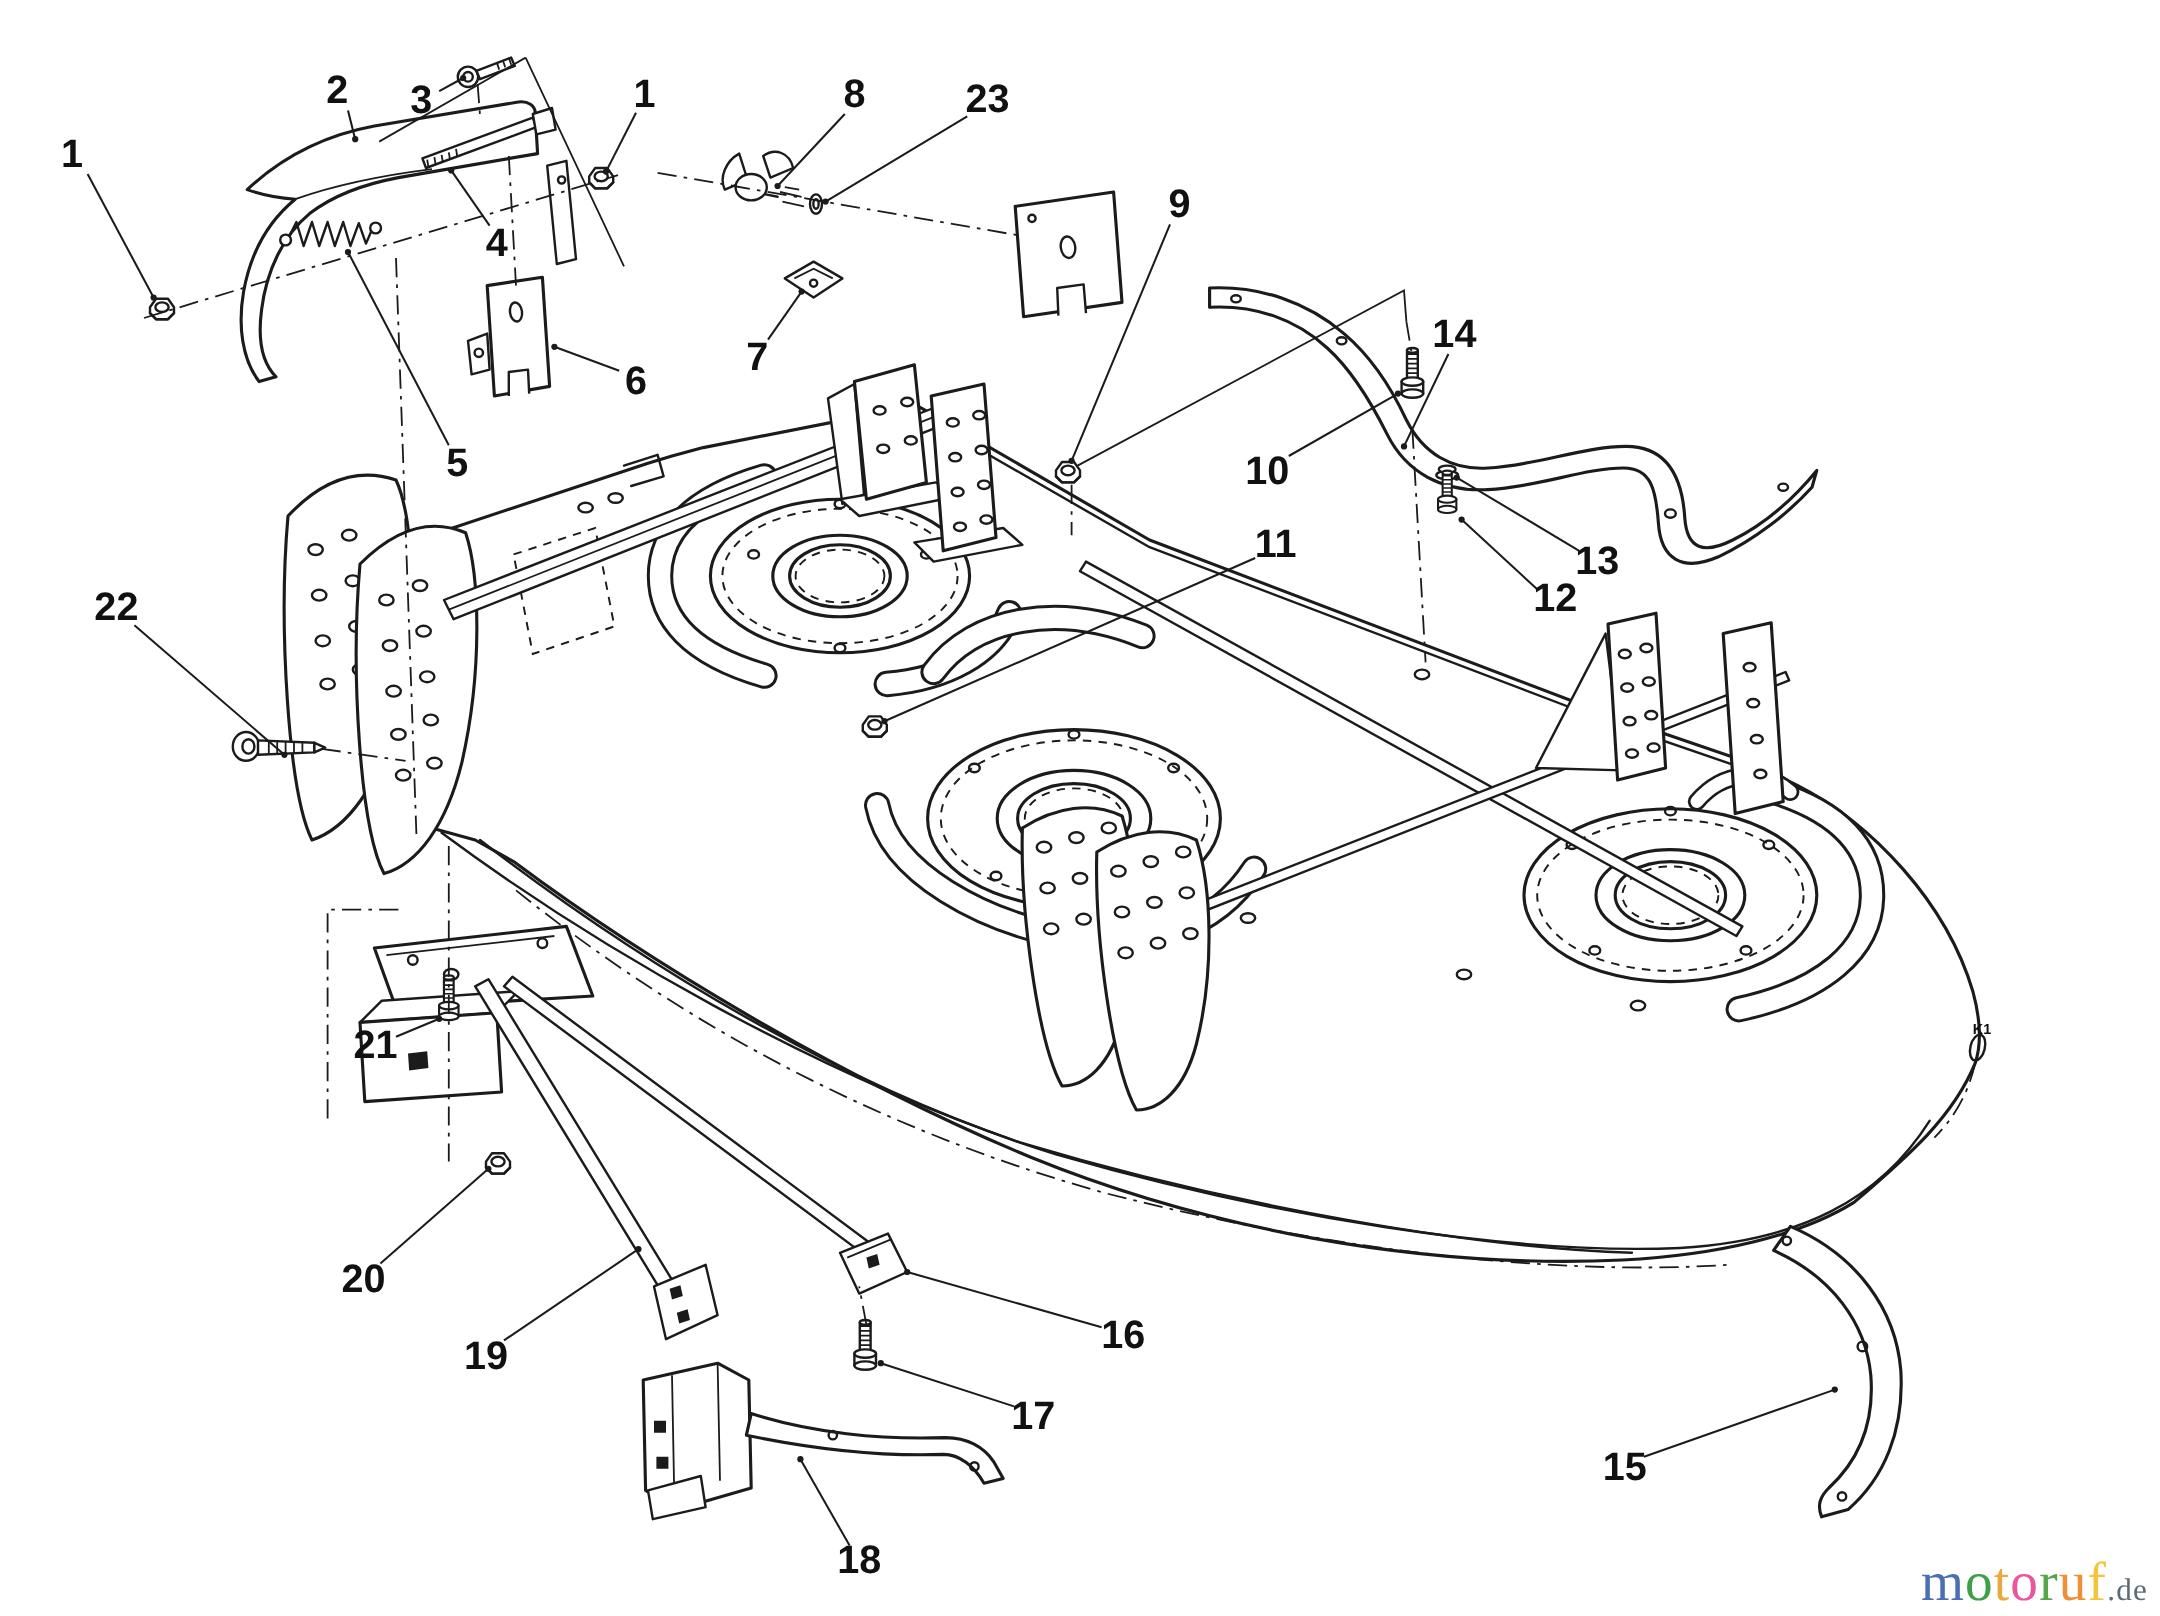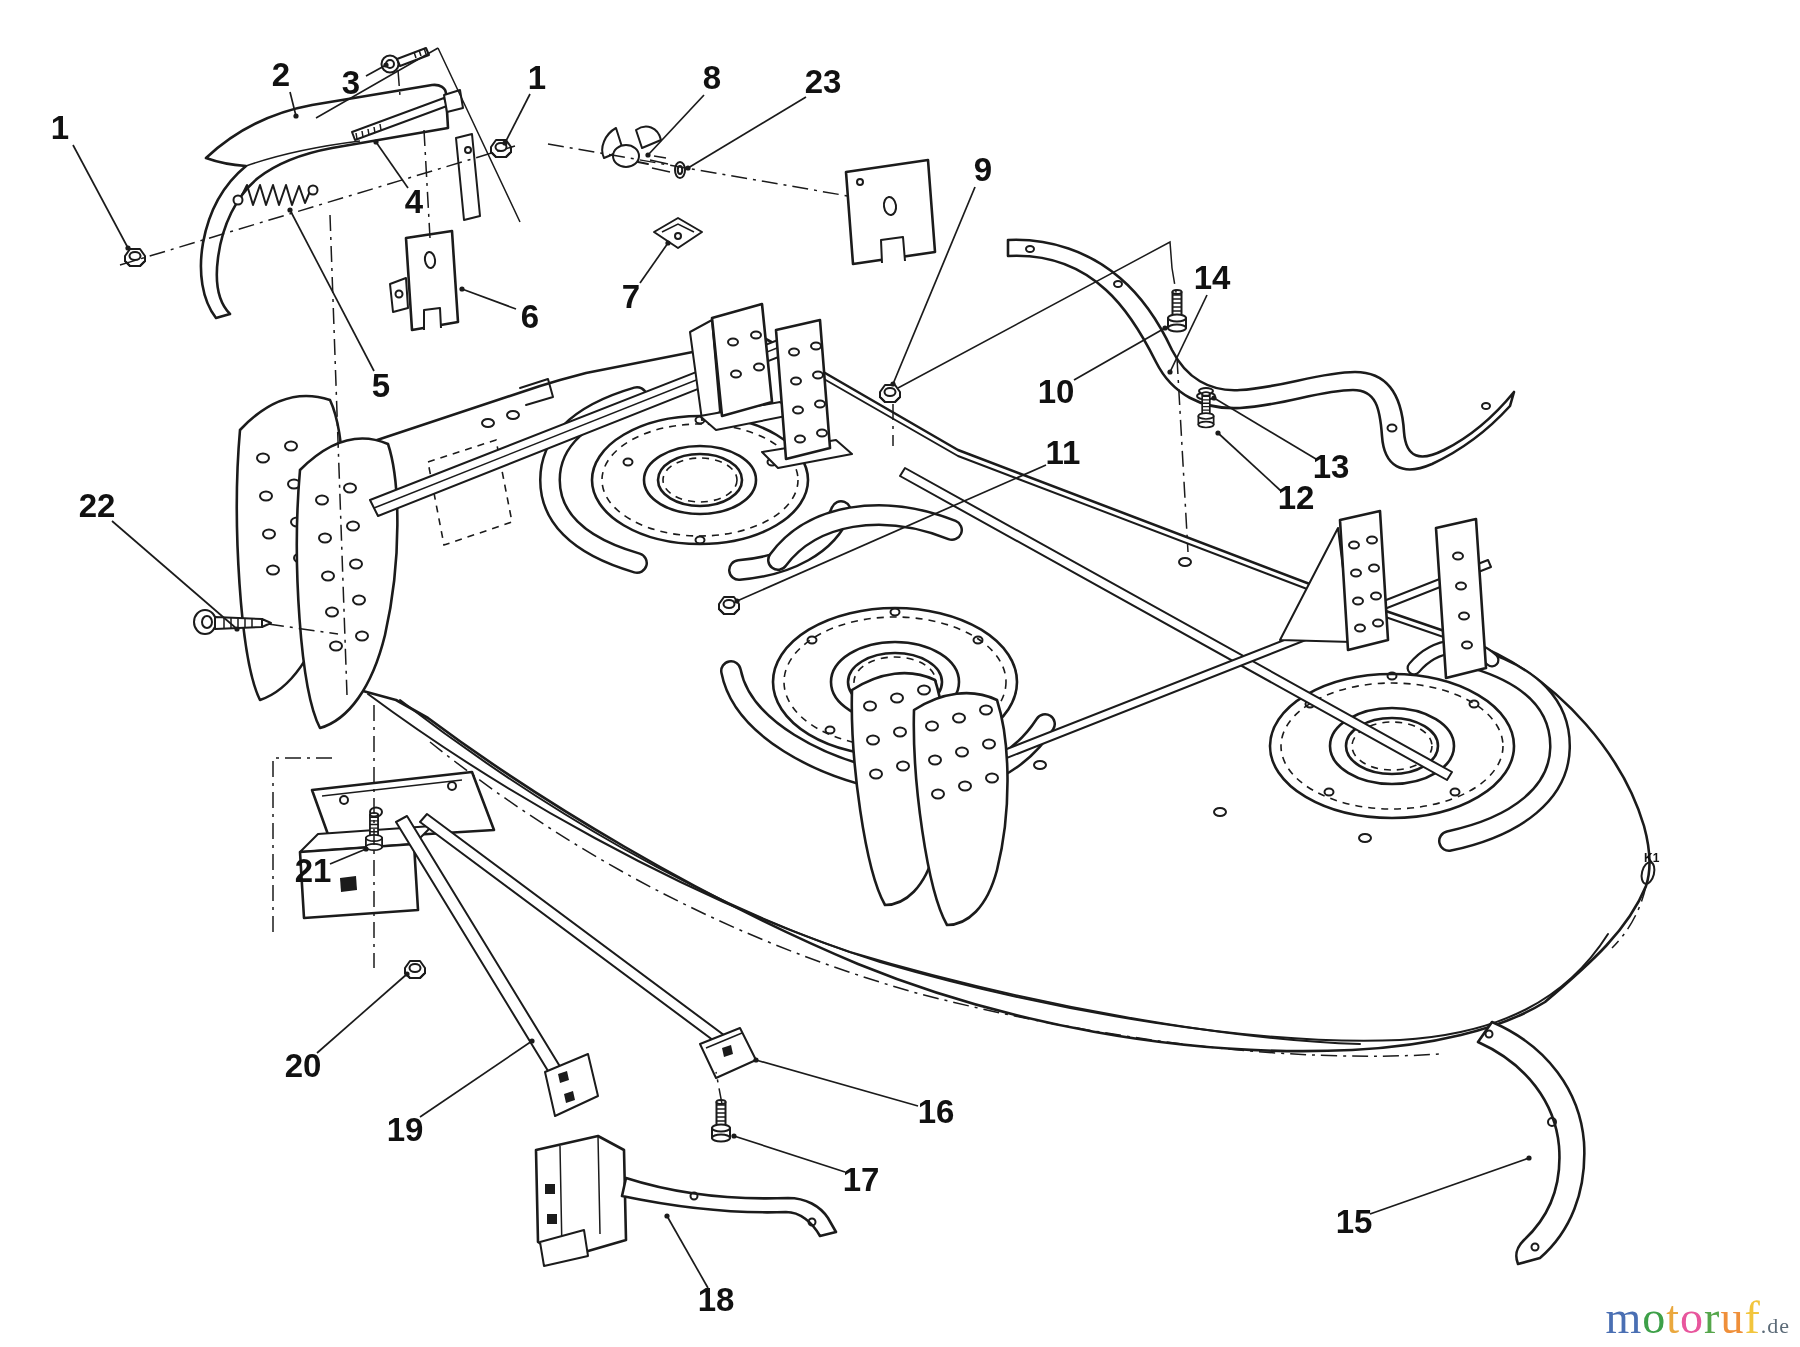--- a/index.html
+++ b/index.html
@@ -16,21 +16,21 @@
   .dashed{fill:none;stroke:#1b1b1b;stroke-width:1.6;stroke-dasharray:7 6;}
   .band-o{fill:none;stroke:#1b1b1b;stroke-width:22;stroke-linecap:round;}
   .band-i{fill:none;stroke:#ffffff;stroke-width:17;stroke-linecap:round;}
   .band-o.sm{stroke-width:15;} .band-i.sm{stroke-width:10.5;}
   .leader{stroke:#1b1b1b;stroke-width:1.7;fill:none;}
   .callout-label{font-family:"Liberation Sans", sans-serif;font-weight:700;font-size:33px;
                  fill:#111;text-anchor:middle;}
   .tinytxt{font-family:"Liberation Sans", sans-serif;font-weight:700;font-size:12px;fill:#111;}
   .logo{position:absolute;right:10px;bottom:6px;font-family:"Liberation Serif", serif;
         font-size:46px;font-weight:500;letter-spacing:1px;line-height:1;text-decoration:none;}
-  .logo .sfx{font-size:22px;}
+  .logo .sfx{font-size:26px;}
 </style>
 </head>
 <body>
 
 <div class="stage">
 <svg width="1800" height="1347" viewBox="0 0 1800 1347">
   <defs>
     <g id="nut-sym">
       <path class="fw2" d="M-10,-2 L-5,-9 L5,-9 L10,-2 L10,3 L5,8 L-5,8 L-10,3 Z"></path>
       <path class="ln2" d="M-10,3 L-5,8 L5,8 L10,3"></path>

